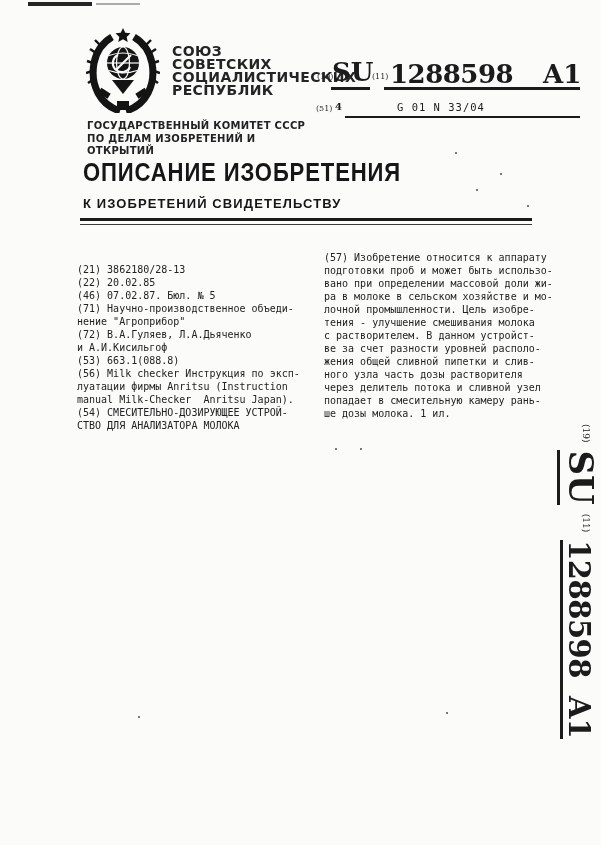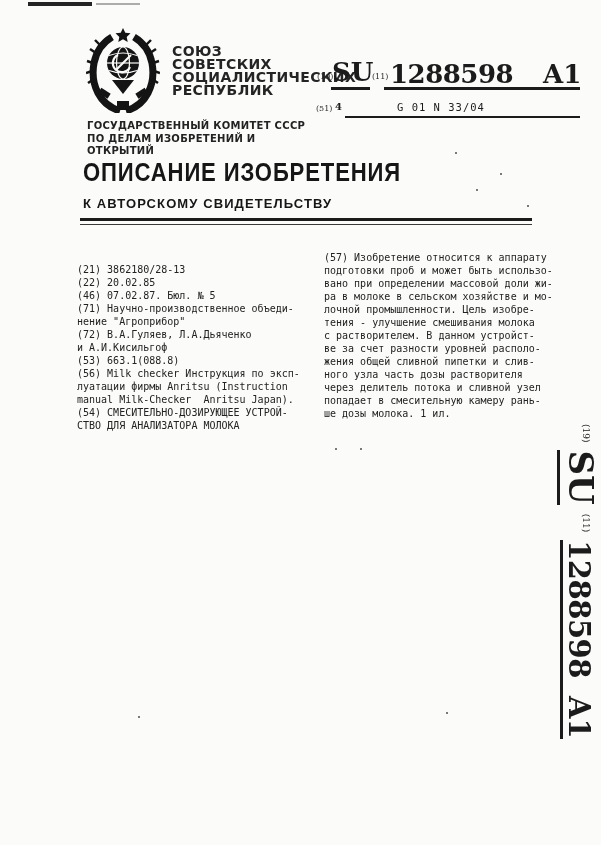--- a/index.html
+++ b/index.html
@@ -160,21 +160,21 @@
 
   <span class="abs inid inid51">(51)</span>
   <span class="abs ipc-ed">4</span>
   <span class="abs ipc-class">G 01 N 33/04</span>
   <div class="abs ul-ipc"></div>
 
   <div class="abs committee">ГОСУДАРСТВЕННЫЙ КОМИТЕТ СССР
 ПО ДЕЛАМ ИЗОБРЕТЕНИЙ И ОТКРЫТИЙ</div>
 
   <div class="abs doc-title">ОПИСАНИЕ ИЗОБРЕТЕНИЯ</div>
-  <div class="abs doc-subtitle">К АВТОРСКОМУ СВИДЕТЕЛЬСТВУ</div>
+  <div class="abs doc-subtitle">К ИЗОБРЕТЕНИЙ СВИДЕТЕЛЬСТВУ</div>
   <div class="abs rule1"></div>
   <div class="abs rule2"></div>
 
   <div class="abs col bib">(21) 3862180/28-13
 (22) 20.02.85
 (46) 07.02.87. Бюл. № 5
 (71) Научно-производственное объеди-
 нение "Агроприбор"
 (72) В.А.Гуляев, Л.А.Дьяченко
 и А.И.Кисильгоф

